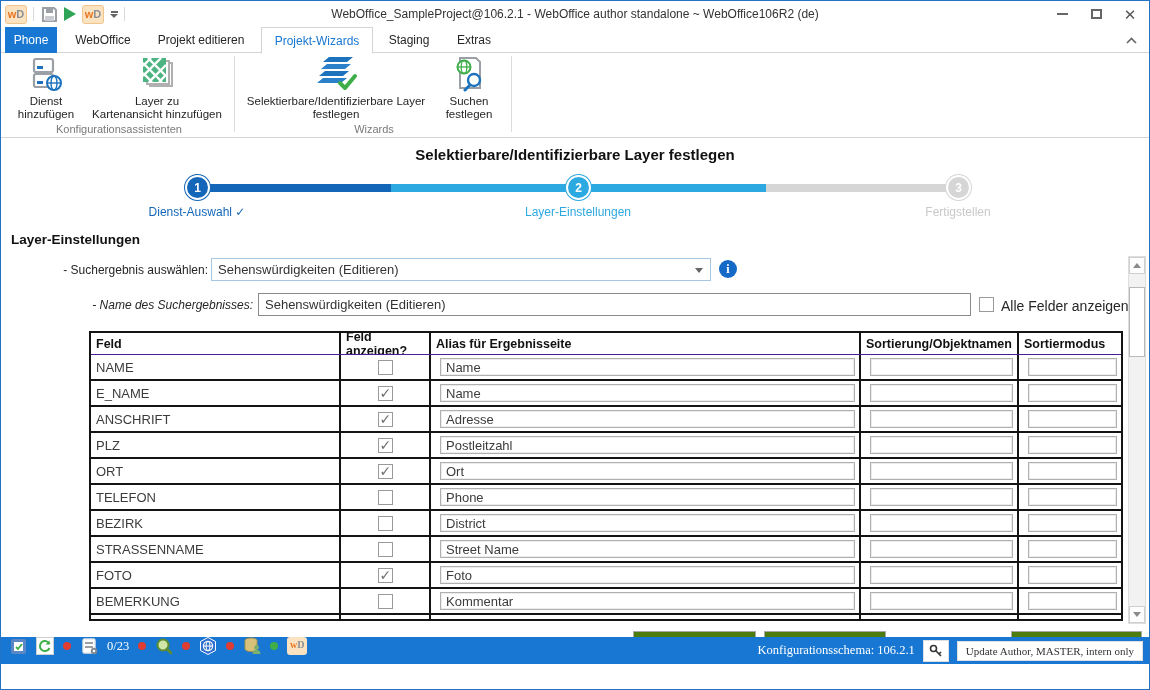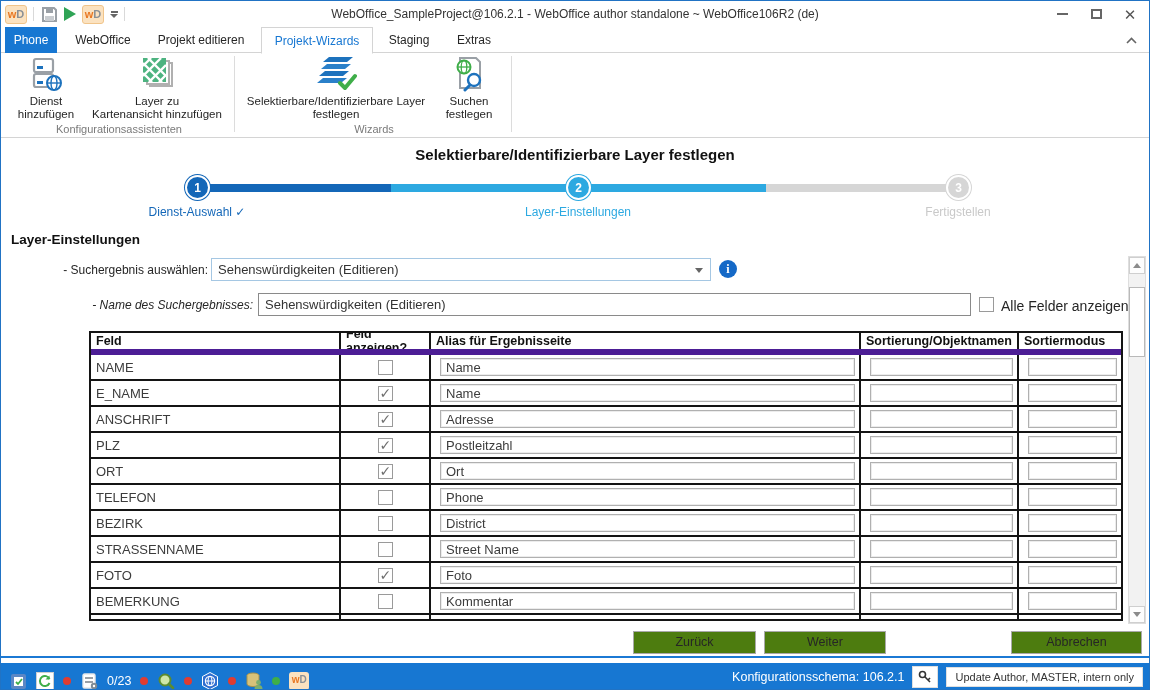--- a/index.html
+++ b/index.html
@@ -76,39 +76,39 @@
   
   .vscroll { position:absolute; left:1127px; top:255px; width:18px; height:368px; background:#f2f2f2; border:1px solid #dedede; }
   .vs-btn { position:absolute; left:0; width:16px; height:17px; background:#fdfdfd; border:1px solid #cfcfcf; display:flex; align-items:center; justify-content:center; }
   .vs-up { top:0; } .vs-down { bottom:0; }
   .vs-tri-up { width:0; height:0; border-bottom:5px solid #8a8a8a; border-left:4px solid transparent; border-right:4px solid transparent; }
   .vs-tri-down { width:0; height:0; border-top:5px solid #8a8a8a; border-left:4px solid transparent; border-right:4px solid transparent; }
   .vs-thumb { position:absolute; left:0; top:30px; width:16px; height:70px; background:#fff; border:1px solid #b9b9b9; }
 
   
   .ftable { position:absolute; left:88px; top:330px; width:1034px; height:290px; border:2px solid #141414; overflow:hidden; background:#fff; }
-  .thead { display:flex; height:22px; border-bottom:6px solid #4c1d95; font-weight:bold; font-size:12.5px; color:#111; }
+  .thead { display:flex; height:22px; border-bottom:1px solid #4c1d95; font-weight:bold; font-size:12.5px; color:#111; }
   .th, .td { border-right:2px solid #141414; padding-left:5px; display:flex; align-items:center; overflow:hidden; }
   .th:last-child, .td:last-child { border-right:none; }
   .c-feld { width:250px; } .c-show { width:90px; justify-content:center; padding-left:0; }
   .c-alias { width:430px; } .c-sort { width:158px; } .c-mode { flex:1; }
   .thead .c-show { justify-content:flex-start; padding-left:5px; }
   .trow { display:flex; height:26px; border-bottom:2px solid #141414; font-size:13px; color:#3c3c3c; }
   .trow:last-child { border-bottom:none; }
   .cell-input { width:100%; height:18px; margin:0 4px; border:1px solid #b0b0b0; box-shadow:inset 0 0 0 1px #ececec; font-size:13px; color:#3c3c3c; padding-left:5px; font-family:inherit; background:#fff; }
 
   
   .navbtn { position:absolute; top:630px; height:23px; background:#4d7c0f; border:1px solid #a9a9a9; font-size:12.5px; color:#262626; text-align:center; line-height:21px; }
   .btn-back { left:632px; width:123px; }
   .btn-next { left:763px; width:122px; }
   .btn-cancel { left:1010px; width:131px; }
   .blue-rule { position:absolute; left:0; top:655px; width:100%; height:2px; background:#1b79d4; }
 
   
-  .statusbar { position:absolute; left:0; top:662px; width:100%; height:27px; background:#1777d2; display:flex; align-items:flex-end; }
+  .statusbar { position:absolute; left:0; top:636px; width:100%; height:27px; background:#1777d2; display:flex; align-items:flex-start;font-family:Liberation Serif, serif; }
   .sb-left { display:flex; align-items:center; gap:9px; padding-left:8px; }
   .dot { width:8px; height:8px; border-radius:50%; }
   .dot-red { background:#e03c31; } .dot-green { background:#3fae49; }
   .sb-count { color:#fff; font-size:12.5px; }
   .sb-icon { width:18px; height:18px; display:flex; align-items:center; justify-content:center; }
   .sb-right { position:absolute; right:6px; top:0; height:27px; display:flex; align-items:center; gap:8px; }
   .sb-schema { color:#fff; font-size:12.5px; }
   .sb-keybtn { width:26px; height:22px; background:#fff; border:1px solid #dfdfdf; display:flex; align-items:center; justify-content:center; }
   .sb-update { height:20px; background:#fff; border:1px solid #dfdfdf; font-size:11px; color:#333; padding:0 8px; line-height:18px; }
   .wd-mini { width:20px; height:18px; background:#fbe2c0; border-radius:3px; font-size:10px; font-weight:bold; text-align:center; line-height:16px; }

